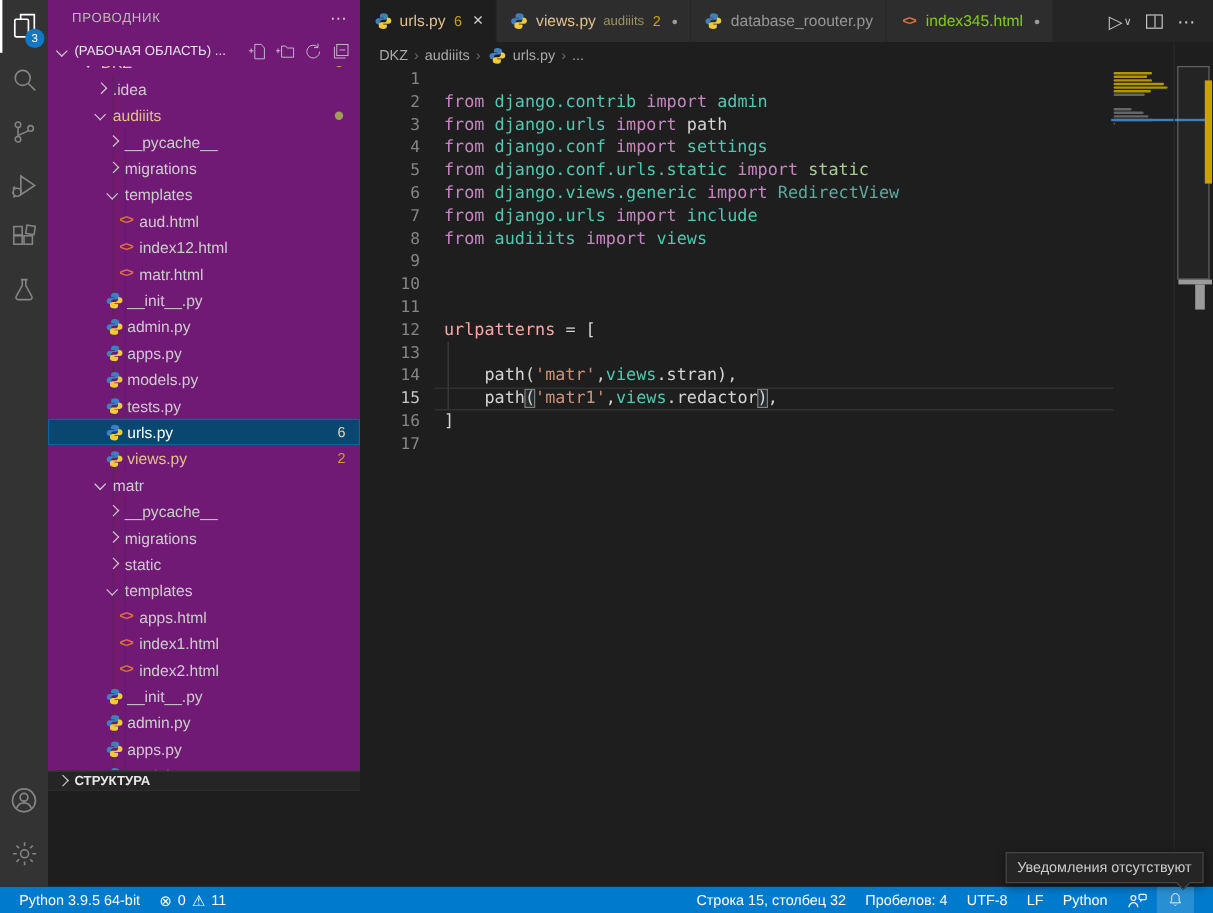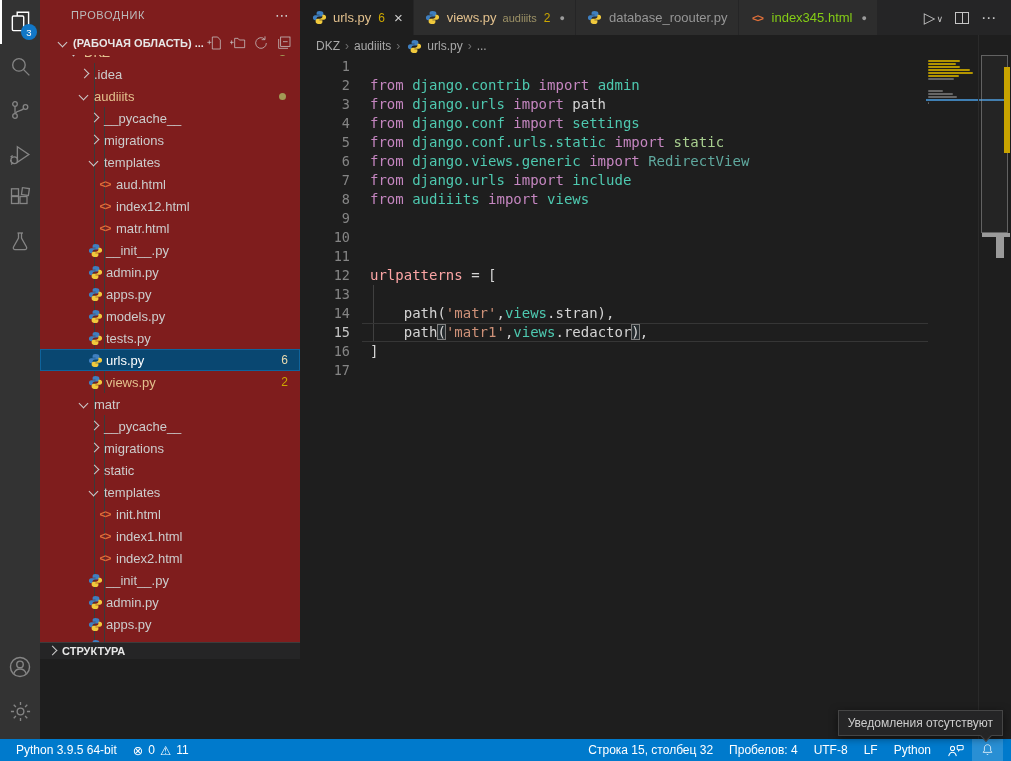--- a/index.html
+++ b/index.html
@@ -13,24 +13,24 @@
   .ab-top { display:flex; flex-direction:column; }
   .ab-item { position:relative; width:40px; height:44px; display:flex; align-items:center; justify-content:center; cursor:pointer; }
   .ab-item svg { stroke:#858585; fill:none; stroke-width:1.3; }
   .ab-item.active { border-left:2px solid #ffffff; }
   .ab-item.active svg { stroke:#ffffff; }
   .ab-badge { position:absolute; right:3px; bottom:4px; min-width:16px; height:16px; border-radius:9px;
     background:#1178c7; color:#fff; font-size:9.5px; display:flex; align-items:center; justify-content:center; }
   .ab-bottom { margin-top:auto; display:flex; flex-direction:column; padding-bottom:6px; }
 
   
-  .sidebar { position:absolute; left:40px; top:0; width:260px; height:659px; background:#7f1d1d; color:#cccccc; overflow:hidden;padding-left:11px; }
+  .sidebar { position:absolute; left:40px; top:0; width:260px; height:659px; background:#701a75; color:#cccccc; overflow:hidden; }
   .sb-title { height:30px; display:flex; align-items:center; padding:0 10px 0 20px; font-size:11px; letter-spacing:.6px; color:#bbbbbb; }
   .sb-title .more { margin-left:auto; color:#cccccc; font-size:14px; cursor:pointer; letter-spacing:1px; }
-  .sb-section { height:25px; display:flex; align-items:center; gap:2px; padding:0 8px 0 4px; font-size:11px; font-weight:bold; color:#e7e7e7; }
+  .sb-section { height:25px; display:flex; align-items:center; gap:2px; padding:0 8px 0 4px; font-size:11px; font-weight:normal; color:#e7e7e7; }
   .sb-section .lbl { white-space:nowrap; overflow:hidden; }
   .sb-actions { margin-left:auto; display:flex; gap:7px; }
   .sb-actions .icn { width:16px; height:16px; display:flex; align-items:center; justify-content:center; cursor:pointer; }
   .sb-actions svg { stroke:#cccccc; fill:none; stroke-width:1.1; }
 
   .tree { position:absolute; left:0; top:55px; width:260px; height:667px; overflow:hidden; }
   .guide { position:absolute; width:1px; background:#3a3a3a; }
   .trow { position:relative; height:22px; display:flex; align-items:center; font-size:13px; color:#cccccc; cursor:pointer; white-space:nowrap; }
   .trow.sel { background:#094771; outline:1px solid #0e639c; outline-offset:-1px; color:#ffffff; }
   .trow.gold { color:#e2c08d; }
@@ -99,21 +99,21 @@
     border:1px solid rgba(160,160,160,.5); background:rgba(120,120,120,.08); }
   .sc-warn { position:absolute; right:1px; top:32px; width:6px; height:86px; background:#c8a300; }
   .sc-tbar { position:absolute; left:3px; right:1px; top:198px; height:4px; background:#9a9a9a; }
   .sc-tstem { position:absolute; left:17px; top:202px; width:8px; height:21px; background:#9a9a9a; }
 
   
   .statusbar { position:absolute; left:0; bottom:0; width:1011px; height:22px; background:#007acc; color:#ffffff;
     display:flex; align-items:center; font-size:12px; }
   .st-item { display:flex; align-items:center; gap:5px; padding:0 8px; height:22px; cursor:pointer; white-space:nowrap; }
   .st-left { display:flex; align-items:center; padding-left:8px; }
-  .st-right { margin-left:auto; display:flex; align-items:center; padding-right:8px; }
+  .st-right { margin-left:auto; display:flex; align-items:center; padding-right:16px; }
   .st-ic { font-size:12.5px; }
   .st-item svg { stroke:#ffffff; fill:none; stroke-width:1.2; }
   .st-item.hover { background:rgba(255,255,255,.16); }
 
   
   .tooltip { position:absolute; right:8px; bottom:25px; background:#252526; border:1px solid #454545;
     color:#cccccc; font-size:12px; padding:5px 9px; z-index:20; box-shadow:0 2px 8px rgba(0,0,0,.5); }
   .tooltip .notch { position:absolute; right:12px; bottom:-5px; width:8px; height:8px; background:#252526;
     border-right:1px solid #454545; border-bottom:1px solid #454545; transform:rotate(45deg); }
 </style>
@@ -343,21 +343,21 @@
         <div class="trow" style="padding-left: 46px;">
           <span class="chev c"></span>
           <span class="tlabel">static</span>
         </div>
         <div class="trow" style="padding-left: 46px;">
           <span class="chev e"></span>
           <span class="tlabel">templates</span>
         </div>
         <div class="trow" style="padding-left: 56px;">
           <span class="ficon html">&lt;&gt;</span>
-          <span class="tlabel">init.html</span>
+          <span class="tlabel">apps.html</span>
         </div>
         <div class="trow" style="padding-left: 56px;">
           <span class="ficon html">&lt;&gt;</span>
           <span class="tlabel">index1.html</span>
         </div>
         <div class="trow" style="padding-left: 56px;">
           <span class="ficon html">&lt;&gt;</span>
           <span class="tlabel">index2.html</span>
         </div>
         <div class="trow" style="padding-left: 46px;">

